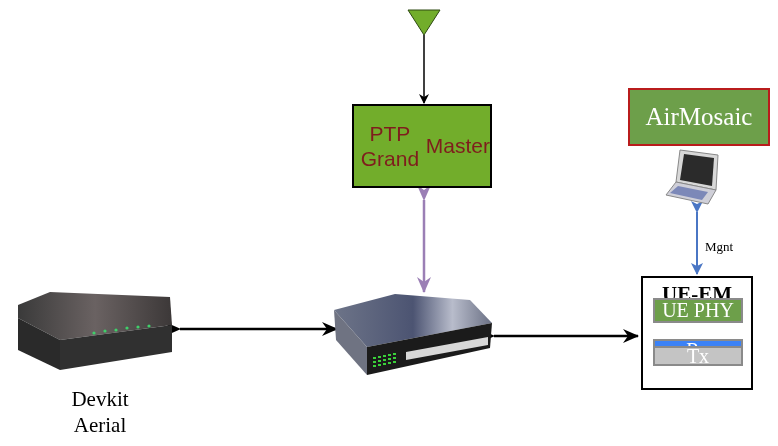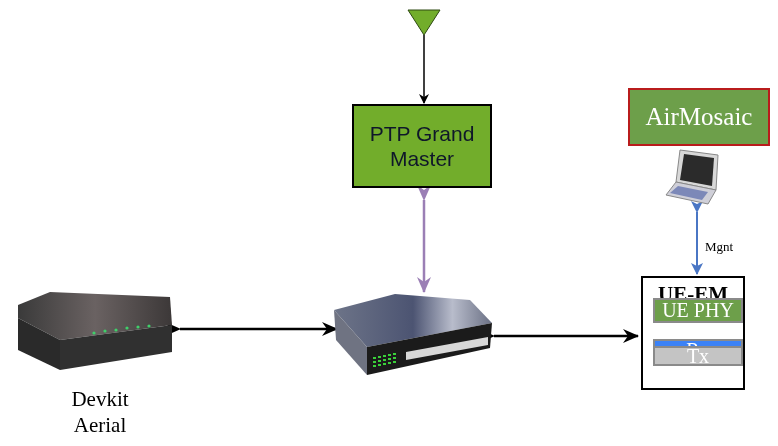--- a/index.html
+++ b/index.html
@@ -1,24 +1,24 @@
 <!DOCTYPE html>
 <html><head>
 <meta charset="utf-8">
 <style>
   html, body { margin:0; padding:0; background:#ffffff; }
   body { width:778px; height:446px; position:relative; overflow:hidden; font-family:"Liberation Serif", serif; }
   .abs { position:absolute; }
   svg.wires { position:absolute; left:0; top:0; width:778px; height:446px; }
   .ptp-box { left:352px; top:104px; width:140px; height:84px; background:#72ad2b; border:2px solid #000; box-sizing:border-box;
-    display:flex; flex-direction:column; align-items:center; justify-content:center; font-family:"Liberation Sans", sans-serif; font-size:21px; color:#0f172a; line-height:1.2; text-align:center; }
+    display:flex; flex-direction:row; align-items:center; justify-content:center; font-family:"Liberation Sans", sans-serif; font-size:21px; color:#7f1d1d; line-height:1.2; text-align:center; }
   .airmosaic { left:628px; top:88px; width:142px; height:58px; background:#6d9f4a; border:2px solid #b91c1c; box-sizing:border-box;
     display:flex; align-items:center; justify-content:center; color:#fff; font-size:25px; }
   .mgnt { left:705px; top:239px; font-size:13px; color:#000; }
-  .ueem { left:641px; top:276px; width:104px; height:114px; border:2px solid #000; box-sizing:border-box; background:#fff;text-decoration:underline; }
+  .ueem { left:641px; top:276px; width:112px; height:114px; border:2px solid #000; box-sizing:border-box; background:#fff;text-decoration:underline; }
   .ueem-title { position:absolute; left:0; right:0; top:4px; text-align:center; font-weight:bold; font-size:21px; color:#000; }
   .ueem-row { position:absolute; left:10px; width:90px; box-sizing:border-box; border:2px solid #8a8a8a; text-align:center; color:#fff; font-size:20px; line-height:20px; }
   .row-phy { top:20px; height:25px; background:#6d9f4a; line-height:21px;text-align:center; }
   .row-rx { top:61px; height:21px; background:#3b82f6; line-height:18px; }
   .row-tx { top:68px; height:20px; background:#c4c4c4; line-height:17px; }
   .devkit-label { left:40px; top:386px; width:120px; text-align:center; font-size:21px; line-height:26px; color:#000; }
 </style>
 </head>
 <body>
 

